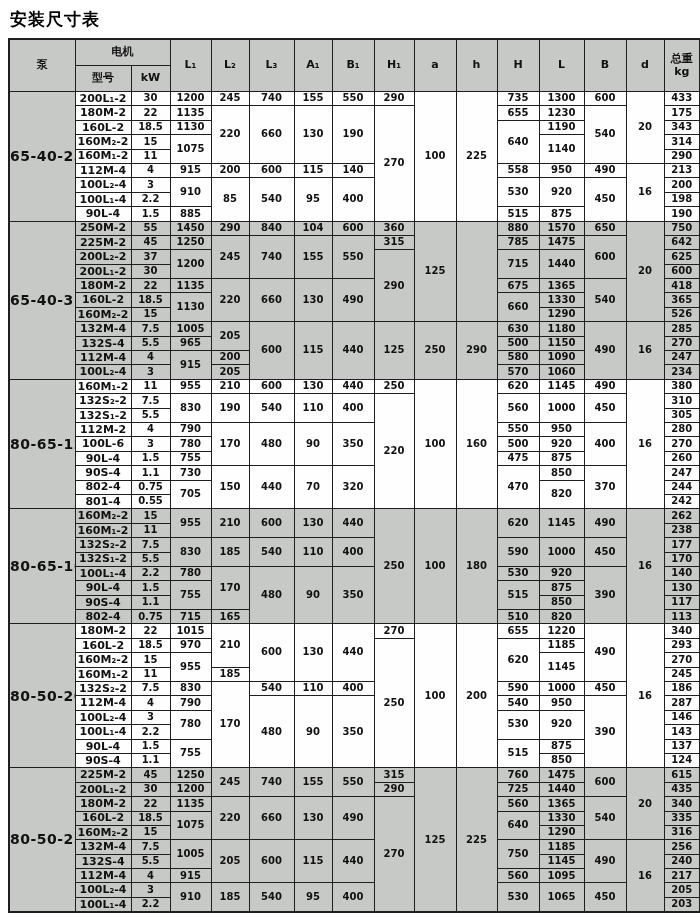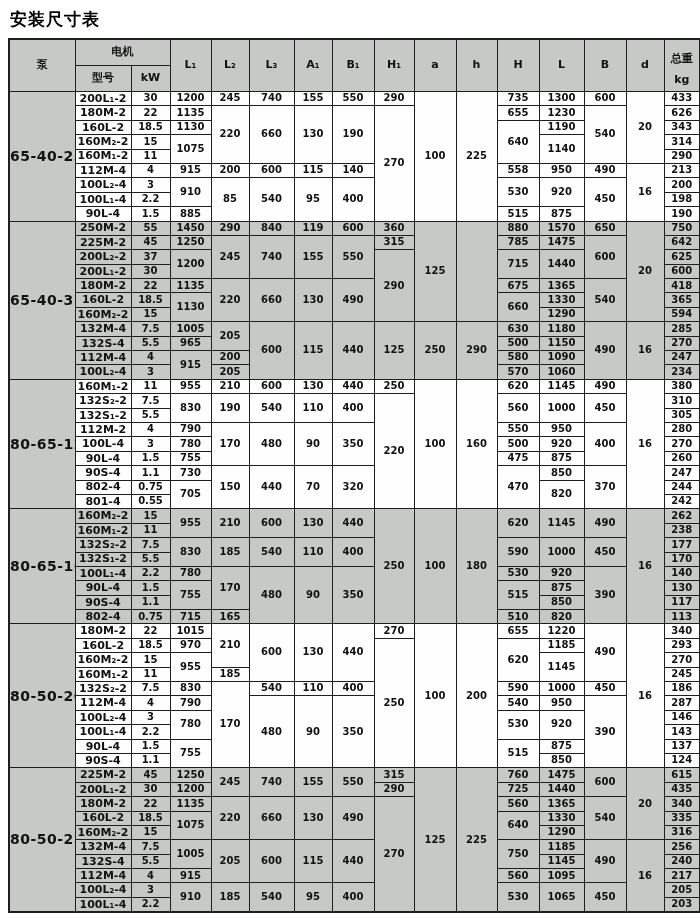--- a/index.html
+++ b/index.html
@@ -31,21 +31,21 @@
   .dim-table td{
     font-size:10px;height:13.4px;line-height:1.05;
     background:#fefefe;
   }
   .dim-table tr.shaded td{background:var(--shaded,#c7c9c6);}
   .dim-table td.pump{
     background:var(--shaded,#c7c9c6);
     font-size:14px;letter-spacing:0.5px;
   }
   .dim-table td.model{font-size:11px;}
-  .wt-head span{display:block;line-height:1.1;margin-top:8px;}
+  .wt-head span{display:block;line-height:1.1;}
 </style>
 </head>
 <body>
 
 <div class="page-title">安装尺寸表</div>
 
 <table class="dim-table">
   <colgroup>
     <col style="width:66px">
       <col style="width:56px">
@@ -114,21 +114,21 @@
         <td>22</td>
         <td>1135</td>
         <td rowspan="4">220</td>
         <td rowspan="4">660</td>
         <td rowspan="4">130</td>
         <td rowspan="4">190</td>
         <td rowspan="8">270</td>
         <td>655</td>
         <td>1230</td>
         <td rowspan="4">540</td>
-        <td>626</td>
+        <td>175</td>
       </tr>
       <tr>
         <td class="model">160L-2</td>
         <td>18.5</td>
         <td>1130</td>
         <td rowspan="3">640</td>
         <td>1190</td>
         <td>343</td>
       </tr>
       <tr>
@@ -183,21 +183,21 @@
         <td>875</td>
         <td>190</td>
       </tr>
       <tr class="shaded">
         <td rowspan="11" class="pump">65-40-315</td>
         <td class="model">250M-2</td>
         <td>55</td>
         <td>1450</td>
         <td>290</td>
         <td>840</td>
-        <td>119</td>
+        <td>104</td>
         <td>600</td>
         <td>360</td>
         <td rowspan="7">125</td>
         <td rowspan="7"></td>
         <td>880</td>
         <td>1570</td>
         <td>650</td>
         <td rowspan="7">20</td>
         <td>750</td>
       </tr>
@@ -247,21 +247,21 @@
         <td>18.5</td>
         <td rowspan="2">1130</td>
         <td rowspan="2">660</td>
         <td>1330</td>
         <td>365</td>
       </tr>
       <tr class="shaded">
         <td class="model">160M₂-2</td>
         <td>15</td>
         <td>1290</td>
-        <td>594</td>
+        <td>526</td>
       </tr>
       <tr class="shaded">
         <td class="model">132M-4</td>
         <td>7.5</td>
         <td>1005</td>
         <td rowspan="2">205</td>
         <td rowspan="4">600</td>
         <td rowspan="4">115</td>
         <td rowspan="4">440</td>
         <td rowspan="4">125</td>
@@ -342,21 +342,21 @@
         <td rowspan="3">170</td>
         <td rowspan="3">480</td>
         <td rowspan="3">90</td>
         <td rowspan="3">350</td>
         <td>550</td>
         <td>950</td>
         <td rowspan="3">400</td>
         <td>280</td>
       </tr>
       <tr>
-        <td class="model">100L-4</td>
+        <td class="model">100L-6</td>
         <td>3</td>
         <td>780</td>
         <td>500</td>
         <td>920</td>
         <td>270</td>
       </tr>
       <tr>
         <td class="model">90L-4</td>
         <td>1.5</td>
         <td>755</td>

